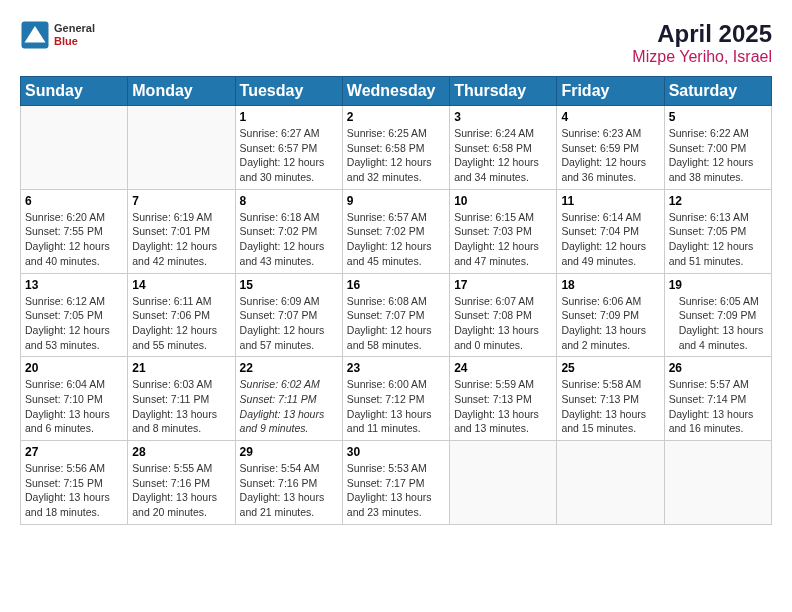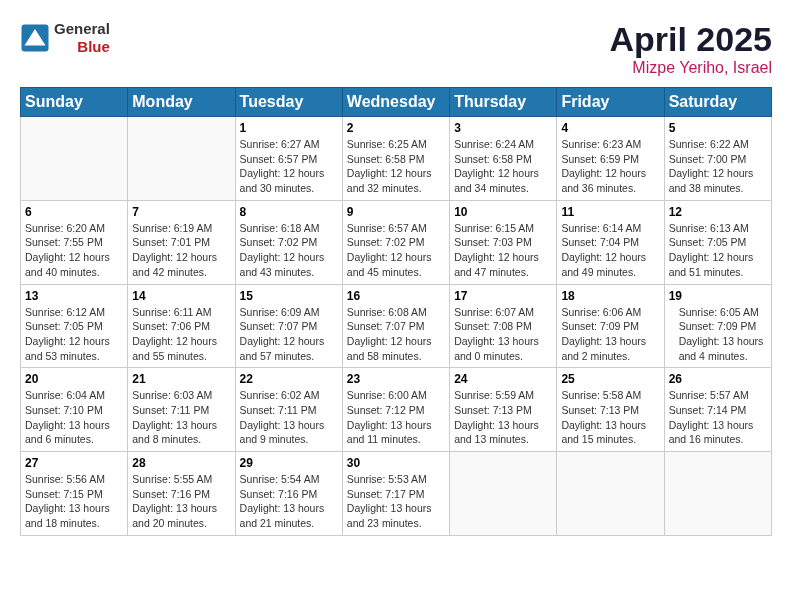--- a/index.html
+++ b/index.html
@@ -17,36 +17,35 @@
       margin-bottom: 10px;
     }
     .logo {
       display: flex;
       align-items: center;
       gap: 4px;
     }
     .logo-text {
       display: flex;
       flex-direction: column;
-      font-size: 15px;
+      font-size: 11px;
       font-weight: bold;
       line-height: 1.2;
-      align-items: flex-end;
     }
     .logo-general { color: #333; }
     .logo-blue { color: #b91c1c; }
     .logo-icon {
       width: 30px;
       height: 30px;
     }
     .title-block {
       text-align: right;
     }
     .title-block h1 {
-      font-size: 34px;
+      font-size: 24px;
       font-weight: bold;
       color: #1a1a2e;
     }
     .title-block h2 {
       font-size: 16px;
       font-weight: normal;
       color: #be185d;
     }
     .calendar {
       width: 100%;
@@ -268,21 +267,21 @@
         </td>
         <td>
           <div class="day-number">21</div>
           <div class="day-info" style="white-space: pre-line;">Sunrise: 6:03 AM
 Sunset: 7:11 PM
 Daylight: 13 hours
 and 8 minutes.</div>
         </td>
         <td>
           <div class="day-number">22</div>
-          <div class="day-info" style="white-space: pre-line;">Sunrise: 6:02 AM
+          <div class="day-info" style="white-space: pre-line; font-style: italic;">Sunrise: 6:02 AM
 Sunset: 7:11 PM
 Daylight: 13 hours
 and 9 minutes.</div>
         </td>
         <td>
           <div class="day-number">23</div>
           <div class="day-info" style="white-space: pre-line;">Sunrise: 6:00 AM
 Sunset: 7:12 PM
 Daylight: 13 hours
 and 11 minutes.</div>

